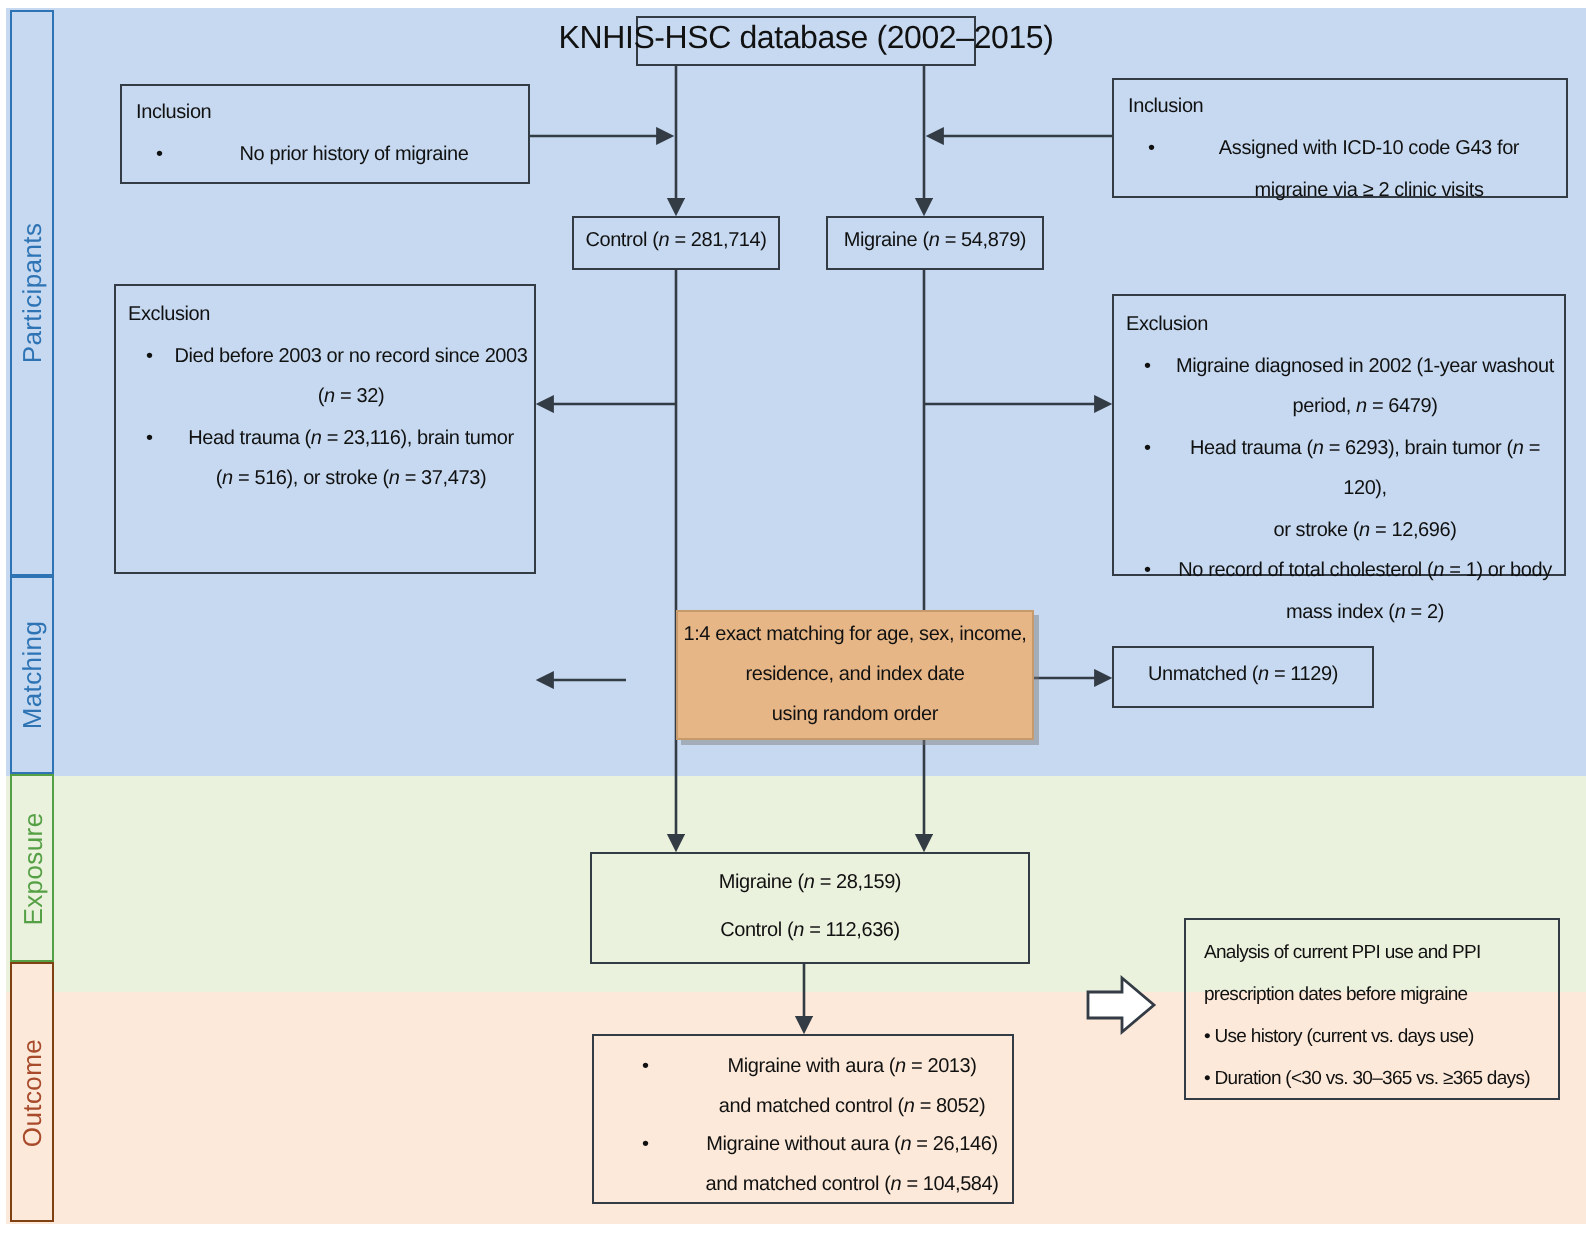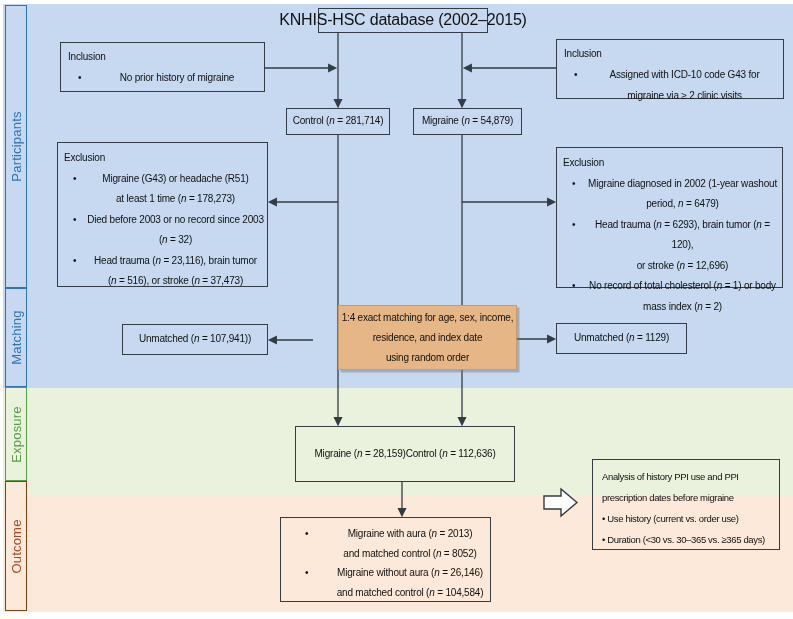--- a/index.html
+++ b/index.html
@@ -17,21 +17,21 @@
   .tab span{transform:rotate(-90deg);white-space:nowrap;font-size:13px;letter-spacing:.2px;}
   .tab-blue{border-color:var(--blue-accent);color:var(--blue-accent);background:var(--band-blue);}
   .tab-green{border-color:var(--green-accent);color:var(--green-accent);background:var(--band-green);}
   .tab-outcome{border-color:var(--outcome-border);color:var(--outcome-text);background:var(--band-orange);}
 
   svg.wires{position:absolute;left:0;top:0;z-index:1;}
 
   .box{position:absolute;box-sizing:border-box;border:1.4px solid var(--line-color);
        background:transparent;z-index:2;font-size:10px;letter-spacing:-0.2px;line-height:20.5px;}
   .center{display:flex;align-items:center;justify-content:center;text-align:center;white-space:nowrap;}
-  .center.multi{flex-direction:row;white-space:normal;}
+  .center.multi{flex-direction:column;white-space:normal;}
   .box i{font-style:italic;}
   .box .title{display:block;}
   .box ul{list-style:none;margin:0;padding:0;}
   .box li{position:relative;text-align:center;}
   .box li::before{content:"\2022";position:absolute;top:0;}
   .lines span{display:block;}
 
   .excl{padding:5px 2px 0 6px;}
   .excl li{padding-left:22px;}
   .excl li::before{left:9px;}
@@ -113,59 +113,55 @@
     <span>Control (<i>n</i> = 281,714)</span>
   </div>
 
   <div class="box center" style="left:413px;top:108px;width:109px;height:27px;">
     <span>Migraine (<i>n</i> = 54,879)</span>
   </div>
 
   <div class="box excl" style="left:57px;top:142px;width:211px;height:145px;">
     <span class="title">Exclusion</span>
     <ul>
-      <li><span>Migraine (G43) or headache (R51)<br>at least 1 time (<i>n</i> = 178,273)</span></li>
       <li><span>Died before 2003 or no record since 2003<br>(<i>n</i> = 32)</span></li>
       <li><span>Head trauma (<i>n</i> = 23,116), brain tumor<br>(<i>n</i> = 516), or stroke (<i>n</i> = 37,473)</span></li>
     </ul>
   </div>
 
   <div class="box excl" style="left:556px;top:147px;width:227px;height:141px;">
     <span class="title">Exclusion</span>
     <ul>
       <li><span>Migraine diagnosed in 2002 (1-year washout<br>period, <i>n</i> = 6479)</span></li>
       <li><span>Head trauma (<i>n</i> = 6293), brain tumor (<i>n</i> = 120),<br>or stroke (<i>n</i> = 12,696)</span></li>
       <li><span>No record of total cholesterol (<i>n</i> = 1) or body<br>mass index (<i>n</i> = 2)</span></li>
     </ul>
   </div>
 
   <div class="box center matchbox" style="left:313px;top:305px;width:179px;height:65px;margin-left:25px;">
     <span>1:4 exact matching for age, sex, income,<br>residence, and index date<br>using random order</span>
   </div>
 
-  <div class="box center" style="left:122px;top:324px;width:146px;height:31px;">
-    <span>Unmatched (<i>n</i> = 107,941))</span>
-  </div>
 
   <div class="box center" style="left:556px;top:323px;width:131px;height:31px;">
     <span>Unmatched (<i>n</i> = 1129)</span>
   </div>
 
   <div class="box center multi lines" style="left:295px;top:426px;width:220px;height:56px;line-height:24px;">
     <span>Migraine (<i>n</i> = 28,159)</span>
     <span>Control (<i>n</i> = 112,636)</span>
   </div>
 
-  <div class="box outc" style="left:280px;top:517px;width:211px;height:85px;">
+  <div class="box outc" style="left:296px;top:517px;width:211px;height:85px;">
     <ul>
       <li><span>Migraine with aura (<i>n</i> = 2013)<br>and matched control (<i>n</i> = 8052)</span></li>
       <li><span>Migraine without aura (<i>n</i> = 26,146)<br>and matched control (<i>n</i> = 104,584)</span></li>
     </ul>
   </div>
 
   <div class="box analysisbox" style="left:592px;top:459px;width:188px;height:91px;">
-    <span>Analysis of history PPI use and PPI</span>
+    <span>Analysis of current PPI use and PPI</span>
     <span>prescription dates before migraine</span>
-    <span>• Use history (current vs. order use)</span>
+    <span>• Use history (current vs. days use)</span>
     <span>• Duration (&lt;30 vs. 30–365 vs. ≥365 days)</span>
   </div>
 
 </div>
 
 </body></html>

